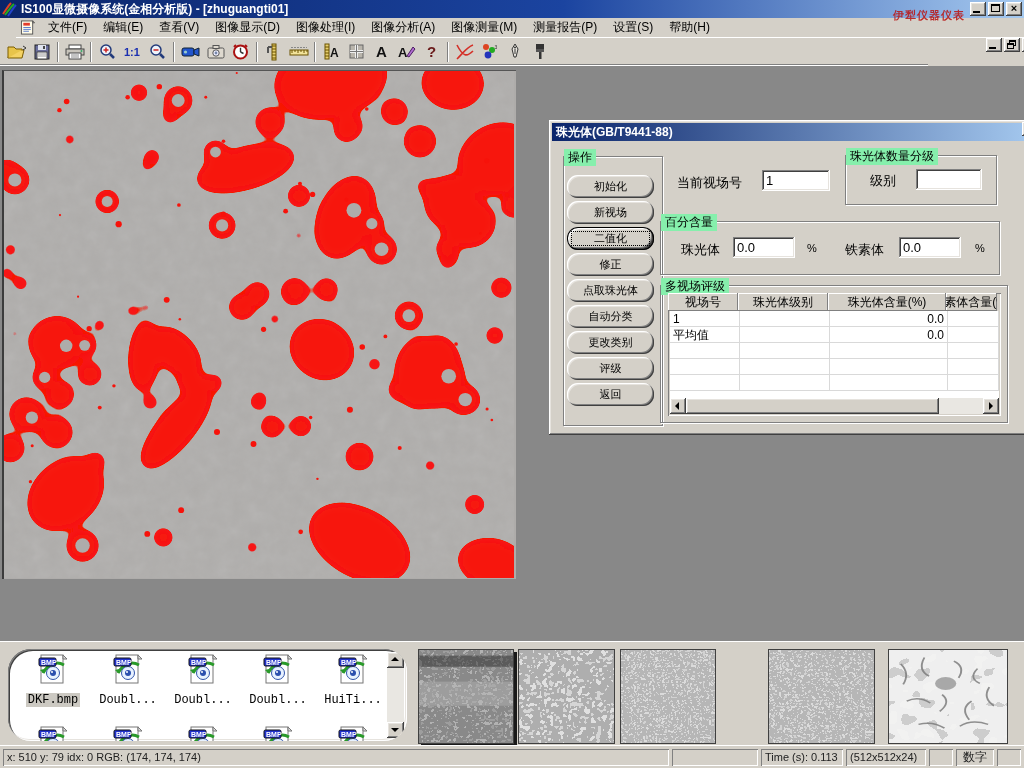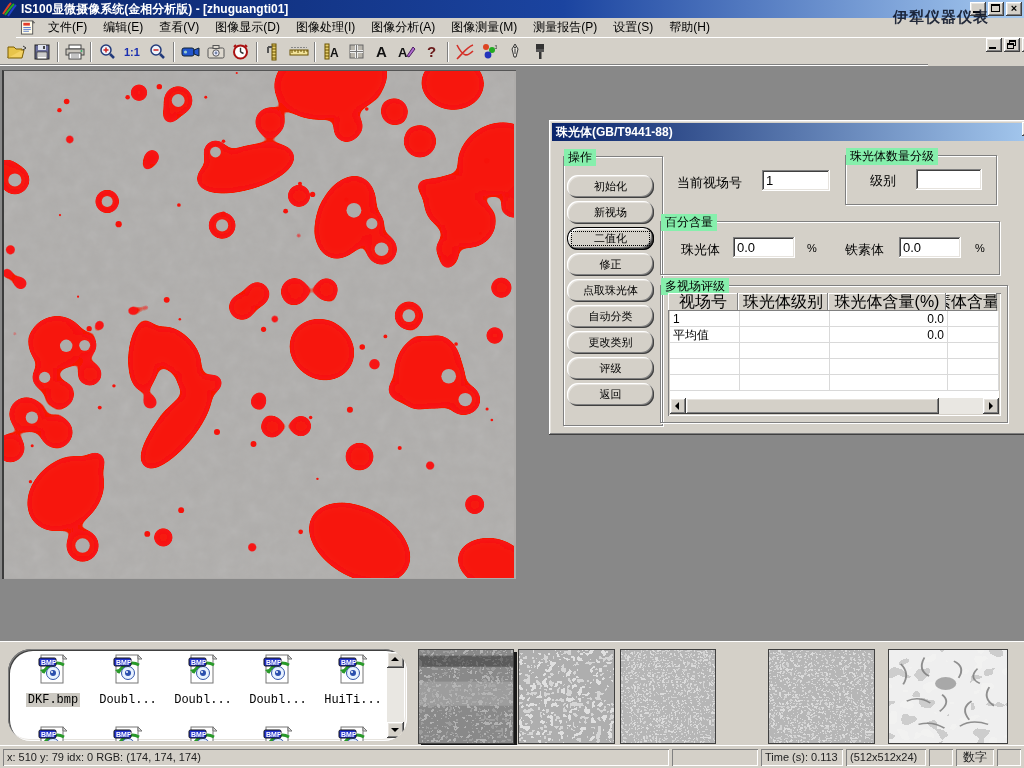--- a/index.html
+++ b/index.html
@@ -51,21 +51,21 @@
   .gb-label { position:absolute; top:-8px; left:0; background:#86efac; padding:0 4px; font-size:12px; white-space:nowrap; }
   .dbtn { position:absolute; left:18px; width:87px; height:23px; font-size:11px; display:flex; align-items:center; justify-content:center; white-space:nowrap;border-radius:11px; }
   .dbtn.focused { box-shadow: inset 0 0 0 1px #000, inset -2px -2px #404040, inset 2px 2px #fff, inset -3px -3px #808080, inset 3px 3px #e6e3de; }
   .dbtn.focused::after { content:""; position:absolute; left:4px; top:4px; right:4px; bottom:4px; border:1px dotted #000; }
   .dlabel { position:absolute; font-size:13px; white-space:nowrap; }
   .dinput { position:absolute; height:21px; border:none; outline:none; font-size:13px; padding:2px 4px; font-family:"Liberation Sans","DejaVu Sans",sans-serif; }
 
   
   #mf-table { position:absolute; left:119px; top:173px; width:333px; height:123px; overflow:hidden; }
   #mf-head { display:flex; height:18px; }
-  .hcell { font-size:16px; display:flex; align-items:center; justify-content:center; overflow:hidden; white-space:nowrap; flex:none; }
+  .hcell { font-size:12px; display:flex; align-items:center; justify-content:center; overflow:hidden; white-space:nowrap; flex:none; }
   #mf-body { position:absolute; left:2px; top:18px; right:2px; bottom:18px; background:#fff; overflow:hidden; }
   .trow { display:flex; height:16px; }
   .tcell { font-size:12px; line-height:16px; white-space:nowrap; overflow:hidden; flex:none;
     border-right:1px solid #d9d9d9; border-bottom:1px solid #d9d9d9; padding:0 3px; }
   .hscroll { position:absolute; left:2px; bottom:2px; right:2px; height:16px; background:#d4d0c8; display:flex; }
   .sbtn { width:16px; height:16px; position:relative; flex:none; }
   .tri { position:absolute; width:0; height:0; }
   .tri-l { left:5px; top:4px; border-top:4px solid transparent; border-bottom:4px solid transparent; border-right:4px solid #000; }
   .tri-r { left:6px; top:4px; border-top:4px solid transparent; border-bottom:4px solid transparent; border-left:4px solid #000; }
   .tri-u { left:4px; top:5px; border-left:4px solid transparent; border-right:4px solid transparent; border-bottom:4px solid #000; }
@@ -80,21 +80,21 @@
   .fname { font-size:12px; font-family:"Liberation Mono","DejaVu Sans Mono",monospace; margin-top:1px; display:inline-block; padding:0 2px; white-space:nowrap; }
   .fname.sel { background:#ccc9c2; }
   #fscroll { position:absolute; right:3px; top:3px; width:17px; height:86px; background:#e9e7e2; }
   #fscroll .sbtn { position:absolute; left:0; width:17px; }
   .thumb { position:absolute; top:7px; border:1px solid #404040; }
   .thumb.shadow { box-shadow:3px 3px 0 #1a1a1a; }
 
   
   #statusbar { position:absolute; left:0; top:745px; width:1024px; height:23px; background:#d4d0c8; border-top:1px solid #fff; display:flex; align-items:center; }
   .spane { height:17px; font-size:11px; line-height:16px; padding:0 4px; margin-left:3px; color:#222; white-space:nowrap; overflow:hidden; }
-  #watermark { position:absolute; left:893px; top:8px; color:#0f172a; font-size:15px; font-weight:bold; letter-spacing:1px; opacity:.9; z-index:50; white-space:nowrap; }
+  #watermark { position:absolute; left:893px; top:8px; color:#b91c1c; font-size:11px; font-weight:bold; letter-spacing:1px; opacity:.9; z-index:50; white-space:nowrap; }
   svg text { font-family:"Liberation Sans","DejaVu Sans",sans-serif; }
 </style>
 </head>
 <body>
 
 <div id="app">
 
   <div id="titlebar">
     <svg width="16" height="16" viewBox="0 0 16 16" style="margin-left:2px">
       <path d="M1 13 C4 9 6 5 9 2" stroke="#d42" stroke-width="2" fill="none"></path>

